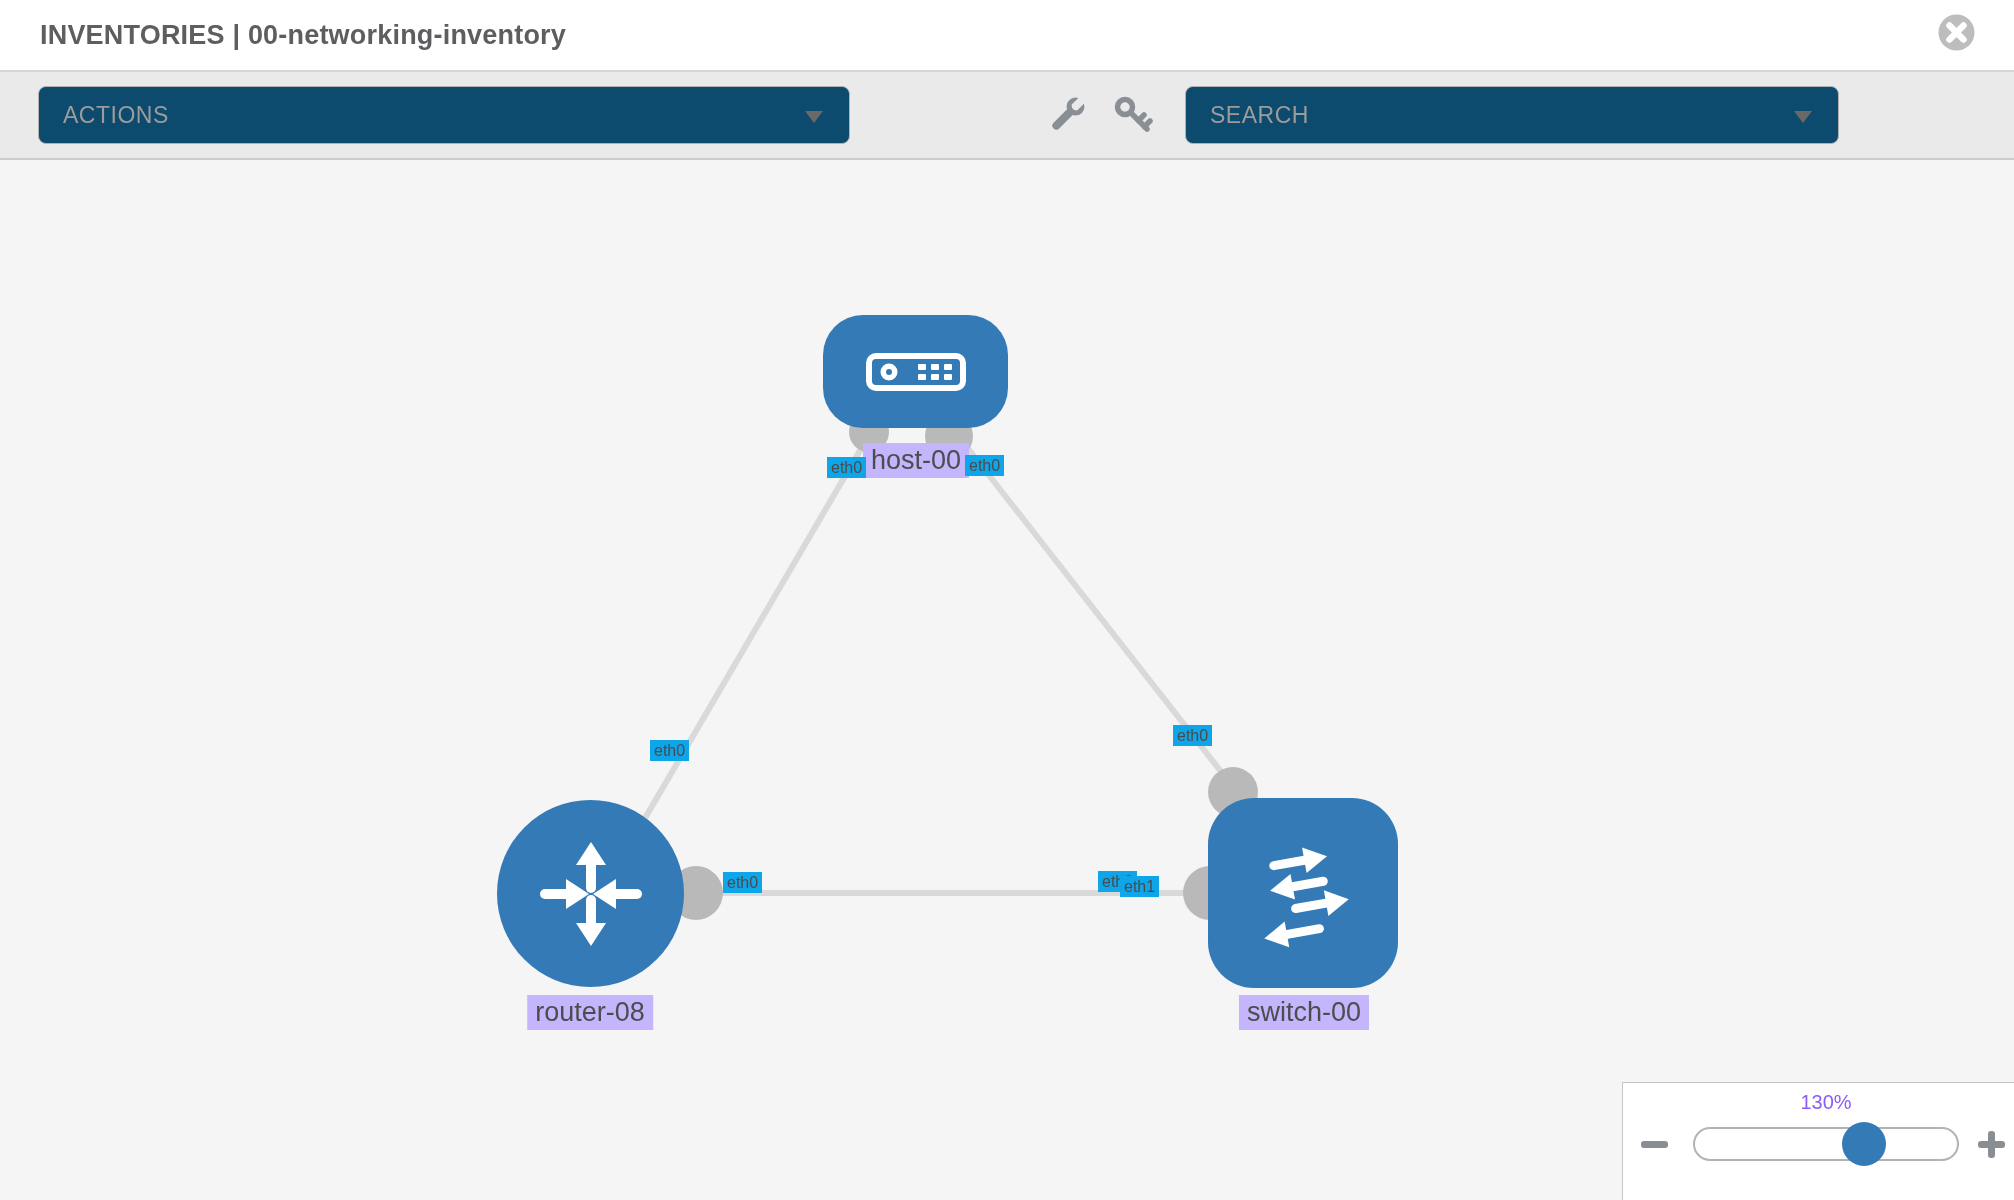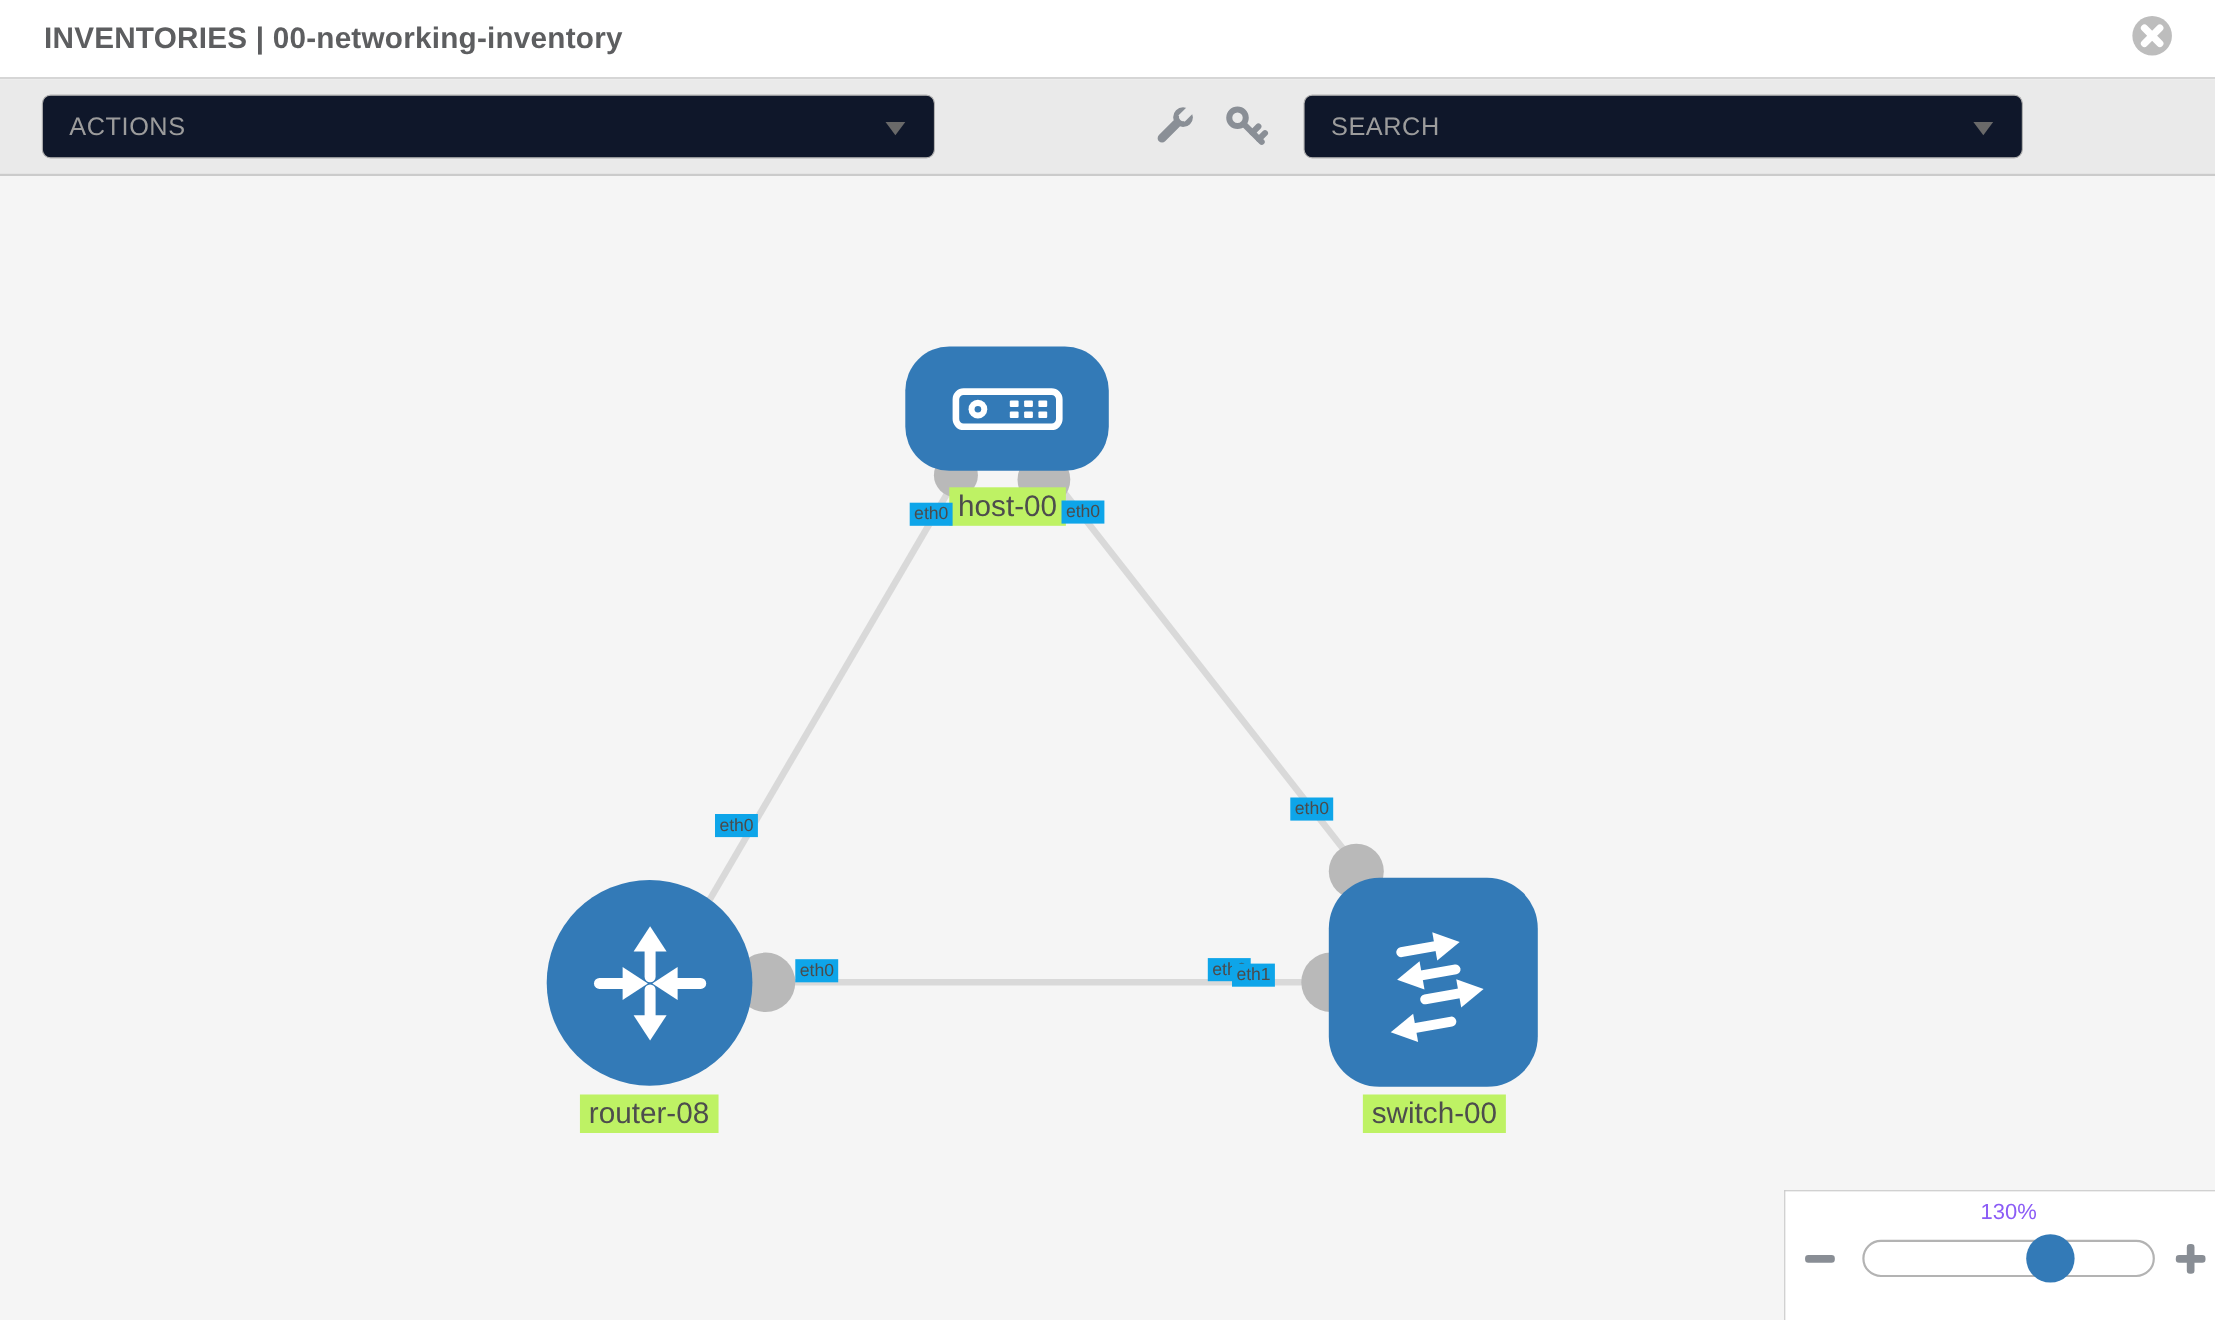--- a/index.html
+++ b/index.html
@@ -11,21 +11,21 @@
   .header { position:absolute; left:0; top:0; width:2014px; height:72px; background:#fff;
             border-bottom:2px solid #d6d6d6; }
   .page-title { position:absolute; left:40px; top:0; line-height:70px; font-size:27px;
                 font-weight:700; color:#5d5e60; letter-spacing:.2px; }
   .close-btn { position:absolute; left:1938px; top:14px; width:37px; height:37px; border:none;
                background:transparent; cursor:pointer; padding:0; }
 
   
   .toolbar { position:absolute; left:0; top:72px; width:2014px; height:88px; background:#eaeaea;
              border-bottom:2px solid #cbcbcb; }
-  .dropdown { position:absolute; top:14px; height:58px; background:#0f172a; border:1px solid #b1b1b1;
+  .dropdown { position:absolute; top:14px; height:58px; background:#0c4a6e; border:1px solid #b1b1b1;
               border-radius:8px; cursor:pointer; }
   .dropdown .dd-label { position:absolute; left:24px; top:0; line-height:56px; font-size:23px;
                         color:#9c9c9c; letter-spacing:.5px; }
   .caret { position:absolute; right:26px; top:24px; width:0; height:0;
            border-left:9px solid transparent; border-right:9px solid transparent;
            border-top:12px solid #696969; }
   .dd-actions { left:38px; width:812px; }
   .dd-search  { left:1185px; width:654px; }
   .tool-btn { position:absolute; top:20px; width:46px; height:46px; border:none; background:transparent;
               cursor:pointer; padding:0; }
@@ -34,21 +34,21 @@
 
   
   .canvas { position:absolute; left:0; top:160px; width:2014px; height:1040px; background:#f5f5f5; }
   .links-svg { position:absolute; left:0; top:0; width:2014px; height:1040px; }
 
   .node { position:absolute; background:#337ab7; display:flex; align-items:center; justify-content:center; cursor:pointer; }
   .node-host   { left:823px; top:155px; width:185px; height:113px; border-radius:40px; }
   .node-router { left:497px; top:640px; width:187px; height:187px; border-radius:50%; }
   .node-switch { left:1208px; top:638px; width:190px; height:190px; border-radius:46px; }
 
-  .node-label { position:absolute; transform:translateX(-50%); background:#bef264; color:#4d4d4d;
+  .node-label { position:absolute; transform:translateX(-50%); background:#c4b5fd; color:#4d4d4d;
                 font-size:27px; line-height:1.15; padding:2px 8px; white-space:nowrap; }
   .lbl-host   { left:916px;  top:283px; }
   .lbl-router { left:590px;  top:835px; }
   .lbl-switch { left:1304px; top:835px; }
 
   .if-label { position:absolute; background:#0ea5e9; color:#4b4b4b; font-size:16px; line-height:1.2;
               padding:1px 4px; white-space:nowrap; }
   .if-host-left    { left:827px;  top:297px; }
   .if-host-right   { left:965px;  top:295px; }
   .if-router-end   { left:650px;  top:580px; }

